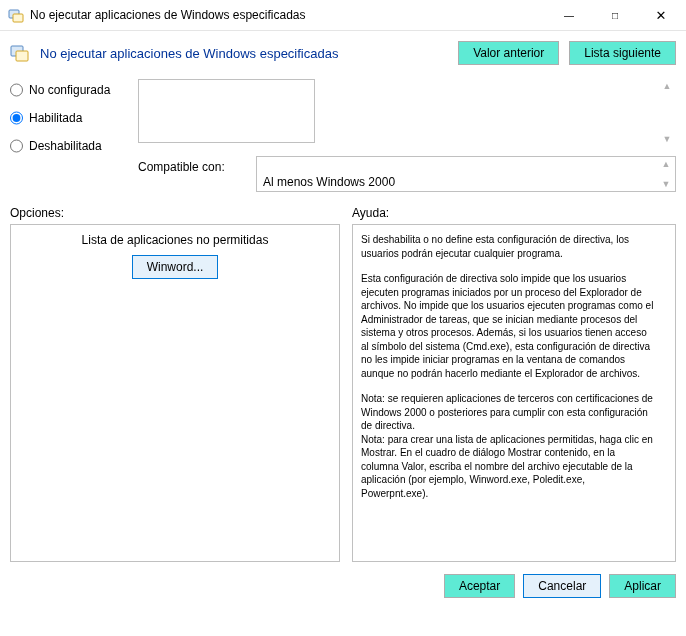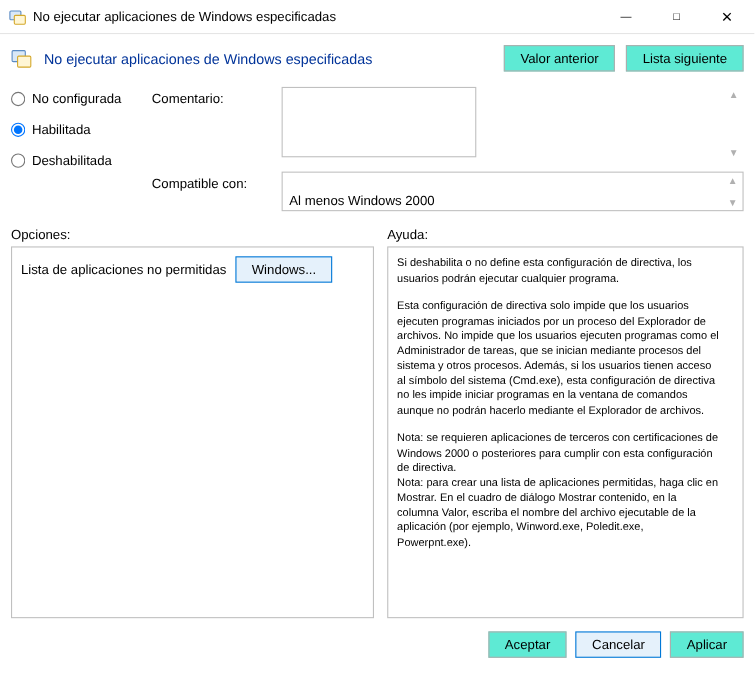--- a/index.html
+++ b/index.html
@@ -114,21 +114,21 @@
       display: flex;
       padding: 0 10px;
       gap: 12px;
       height: 338px;
     }
     .options-panel {
       width: 330px;
       border: 1px solid #c0c0c0;
       padding: 8px;
     }
-    .opt-row { display: flex; align-items: center; gap: 8px; }
+    .opt-row { display: flex; align-items: center; gap: 8px; flex-direction: column; }
     .help-panel {
       flex: 1;
       border: 1px solid #c0c0c0;
       padding: 8px 20px 8px 8px;
       overflow-y: scroll;
       font-size: 10px;
       line-height: 1.35;
     }
     .help-panel p { margin-bottom: 12px; }
     .footer {
@@ -184,21 +184,20 @@
       <input type="radio" name="state" checked="" style="">
       <span>Habilitada</span>
     </label>
     <label class="radio-row">
       <input type="radio" name="state" style="">
       <span>Deshabilitada</span>
     </label>
   </div>
   <div class="fields-col">
     <div class="field-row">
-      <div class="field-label">Comentario:</div>
       <div style="flex:1;position:relative">
         <textarea class="comment-box" style=""></textarea>
         <div class="scroll-hint">
             <span>▲</span>
             <span>▼</span>
           </div>
       </div>
     </div>
     <div class="field-row">
       <div class="field-label">Compatible con:</div>
@@ -215,21 +214,21 @@
 
 <div class="section-labels">
   <div class="left">Opciones:</div>
   <div class="right">Ayuda:</div>
 </div>
 
 <div class="lower">
   <div class="options-panel">
     <div class="opt-row">
       <span>Lista de aplicaciones no permitidas</span>
-      <button class="nav-btn default">Windows...</button>
+      <button class="nav-btn default">Winword...</button>
     </div>
   </div>
   <div class="help-panel">
     <p>Si deshabilita o no define esta configuración de directiva, los usuarios podrán ejecutar cualquier programa.</p>
     <p>Esta configuración de directiva solo impide que los usuarios ejecuten programas iniciados por un proceso del Explorador de archivos. No impide que los usuarios ejecuten programas como el Administrador de tareas, que se inician mediante procesos del sistema y otros procesos.  Además, si los usuarios tienen acceso al símbolo del sistema (Cmd.exe), esta configuración de directiva no les impide iniciar programas en la ventana de comandos aunque no podrán hacerlo mediante el Explorador de archivos.</p>
     <p style="margin-bottom:0">Nota: se requieren aplicaciones de terceros con certificaciones de Windows 2000 o posteriores para cumplir con esta configuración de directiva.</p>
     <p>Nota: para crear una lista de aplicaciones permitidas, haga clic en Mostrar.  En el cuadro de diálogo Mostrar contenido, en la columna Valor, escriba el nombre del archivo ejecutable de la aplicación (por ejemplo, Winword.exe, Poledit.exe, Powerpnt.exe).</p>
   </div>
 </div>
 

